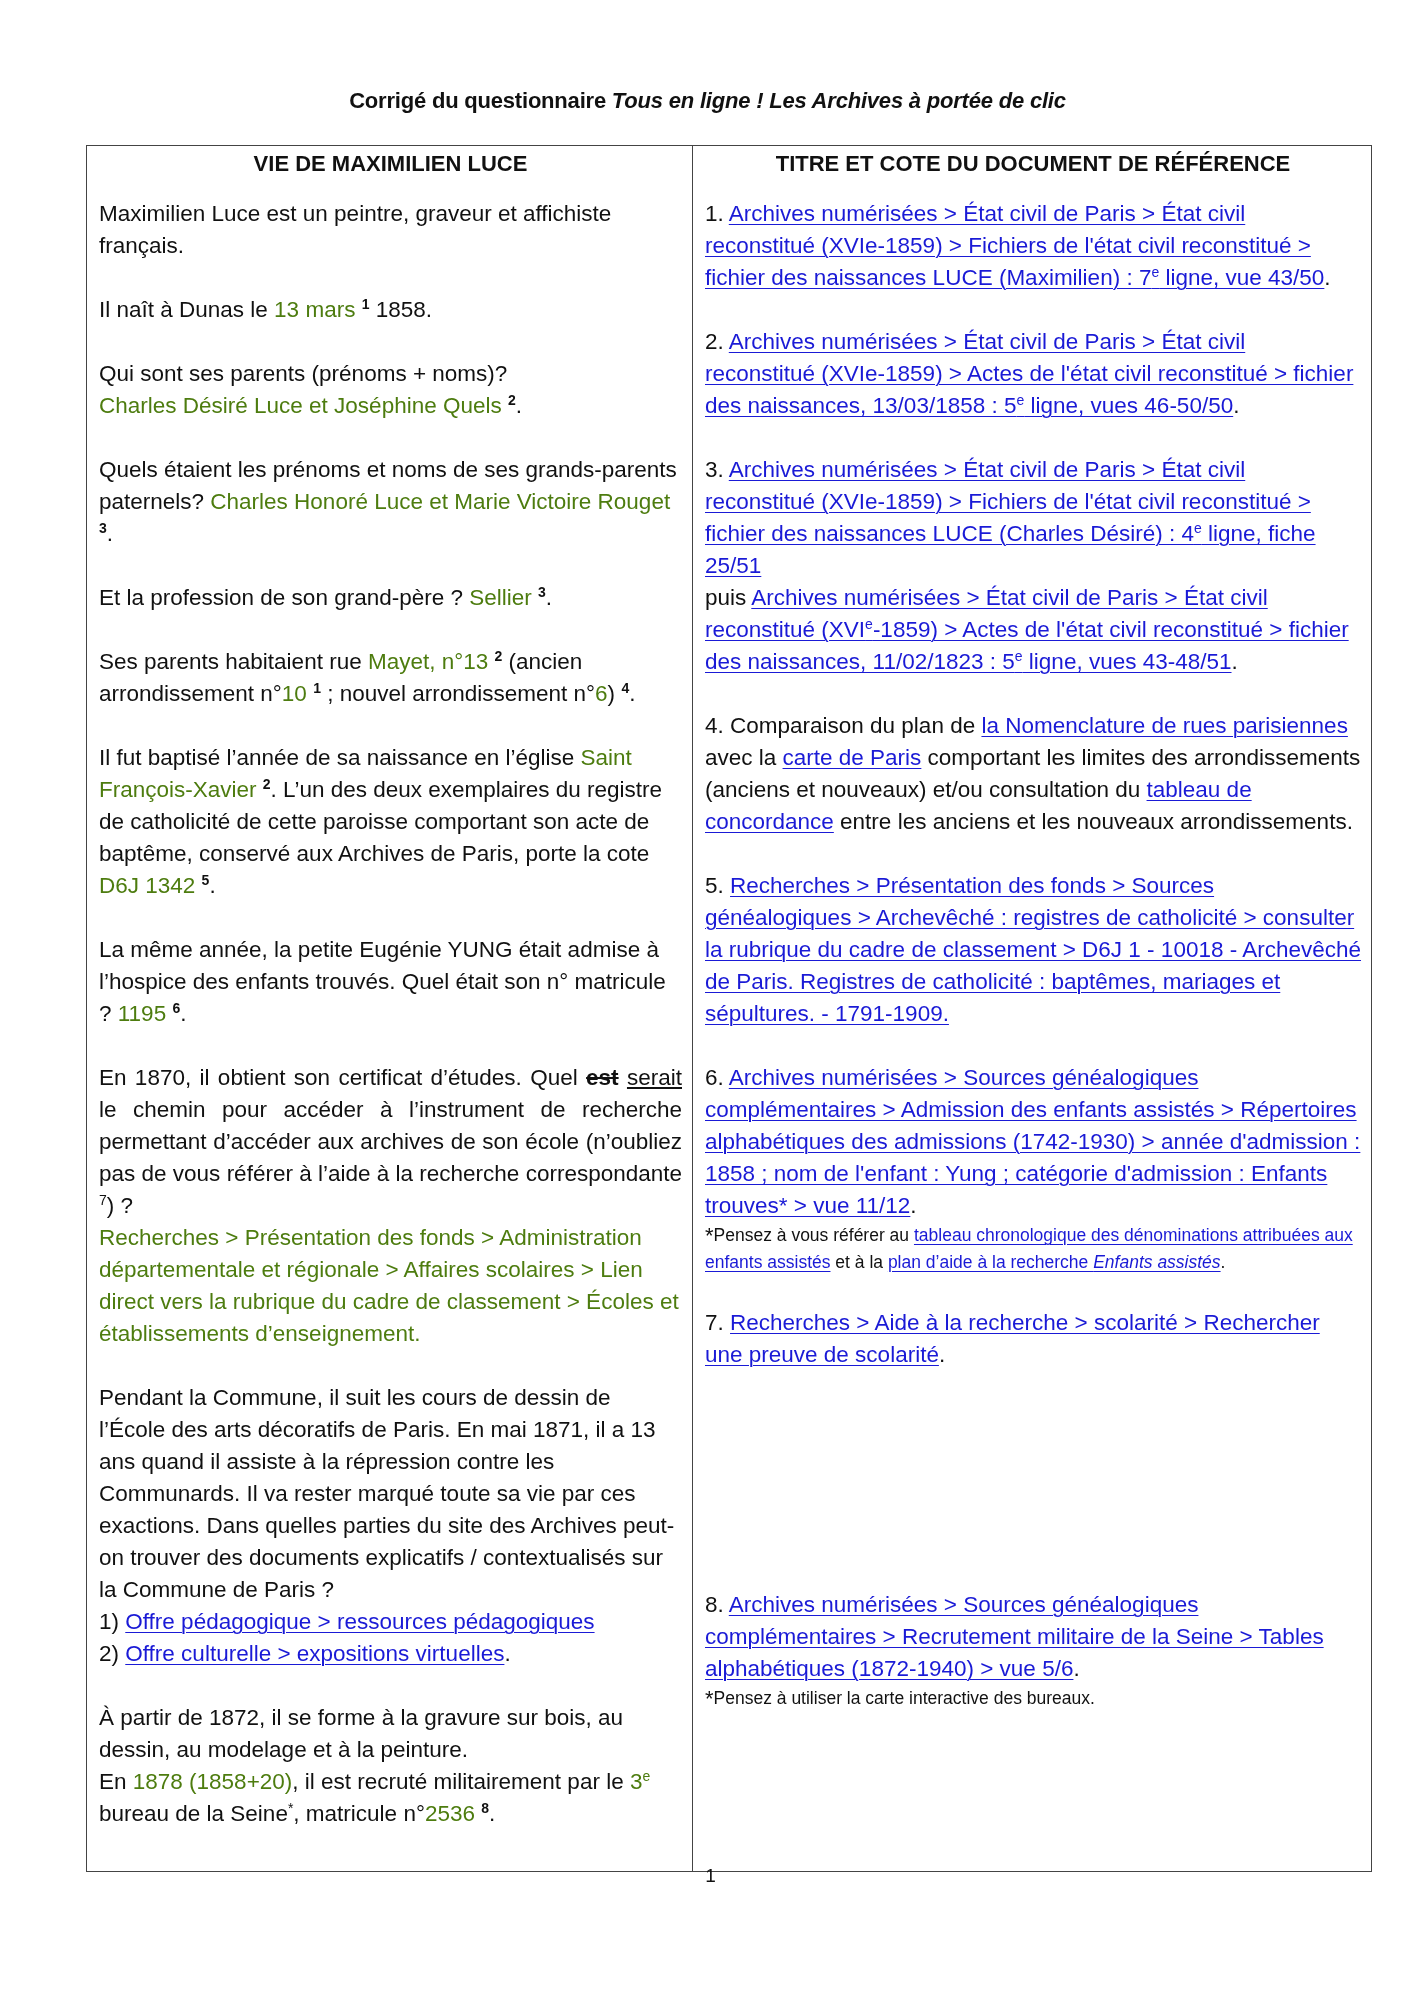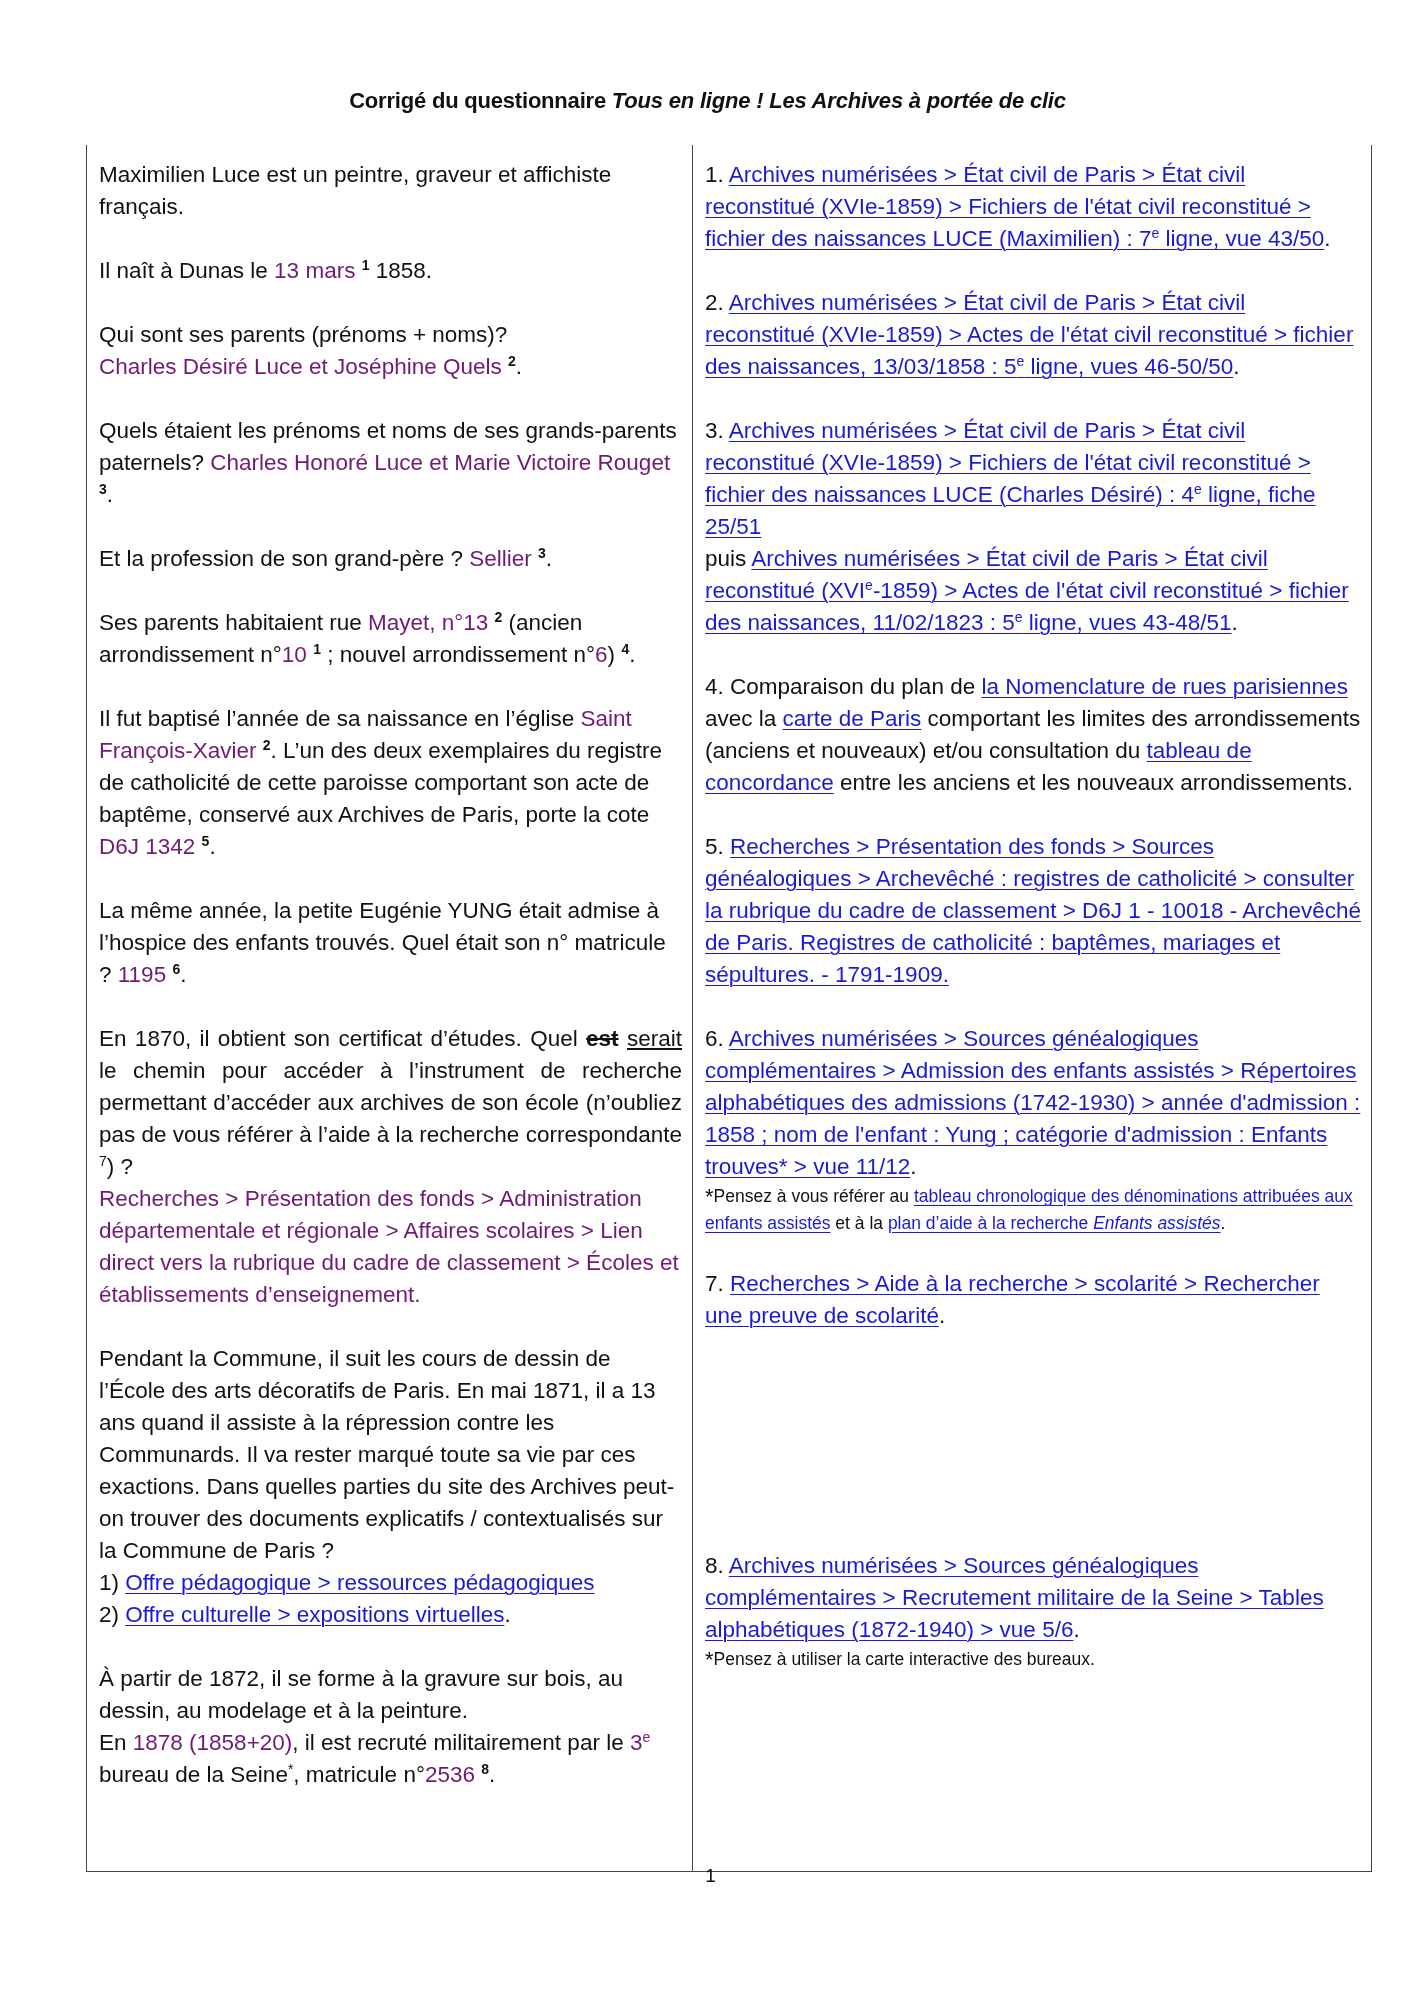--- a/index.html
+++ b/index.html
@@ -5,21 +5,21 @@
   html, body { margin: 0; padding: 0; background: #ffffff; }
   body { width: 1415px; height: 2000px; position: relative; font-family: "Liberation Sans", "DejaVu Sans", sans-serif; color: #111; }
   .page-title { position: absolute; top: 88px; left: 0; width: 1415px; text-align: center; font-size: 22px; font-weight: bold; letter-spacing: -0.2px; }
   .page-title i { font-style: italic; }
   table.main { position: absolute; top: 145px; left: 86px; width: 1285px; height: 1727px; border-collapse: collapse; table-layout: fixed; }
   table.main td, table.main th { border: 1.5px solid #444; vertical-align: top; padding: 0 10px 0 12px; font-size: 22.5px; line-height: 32px; }
   table.main th { height: 36px; font-weight: bold; font-size: 22px; text-align: center; vertical-align: top; padding-top: 2px; border-bottom: none; }
   table.main tr.body td { border-top: none; }
   col.c1 { width: 606px; }
   col.c2 { width: 679px; }
-  .red { color: #701a75; }
+  .red { color: #4d7c0f; }
   a, .lnk { color: #1a1ad6; text-decoration: underline; text-decoration-thickness: 1px; text-underline-offset: 3px; }
   sup { font-size: 14px; font-weight: bold; line-height: 0; vertical-align: 8px; }
   sup.n { font-weight: normal; }
   .blk { margin: 0 0 32px 0; }
   .justify { text-align: justify; }
   .strike { text-decoration: line-through; font-weight: bold; }
   .under { text-decoration: underline; margin-top: 22px; }
   .note { font-size: 17.5px; line-height: 26px; }
   .note .star { font-size: 22px; vertical-align: -2px; }
   .page-num { position: absolute; top: 1865px; left: 0; width: 1415px; text-align: center; font-size: 19px; padding-left: 3px; }
@@ -31,20 +31,24 @@
 <div class="page-title">
   <span>Corrigé du questionnaire </span><i>Tous en ligne ! Les Archives à portée de clic</i>
 </div>
 
 <table class="main">
   <colgroup>
       <col class="c1">
       <col class="c2">
     </colgroup>
   <tbody>
+      <tr>
+    <th>VIE DE MAXIMILIEN LUCE</th>
+    <th>TITRE ET COTE DU DOCUMENT DE RÉFÉRENCE</th>
+  </tr>
   <tr class="body">
 
     <td style="padding-top:14px;">
       <div class="blk">Maximilien Luce est un peintre, graveur et affichiste français.</div>
 
       <div class="blk">
         <span>Il naît à Dunas le </span><span class="red">13 mars</span> <sup>1</sup><span> 1858.</span>
       </div>
 
       <div class="blk">

